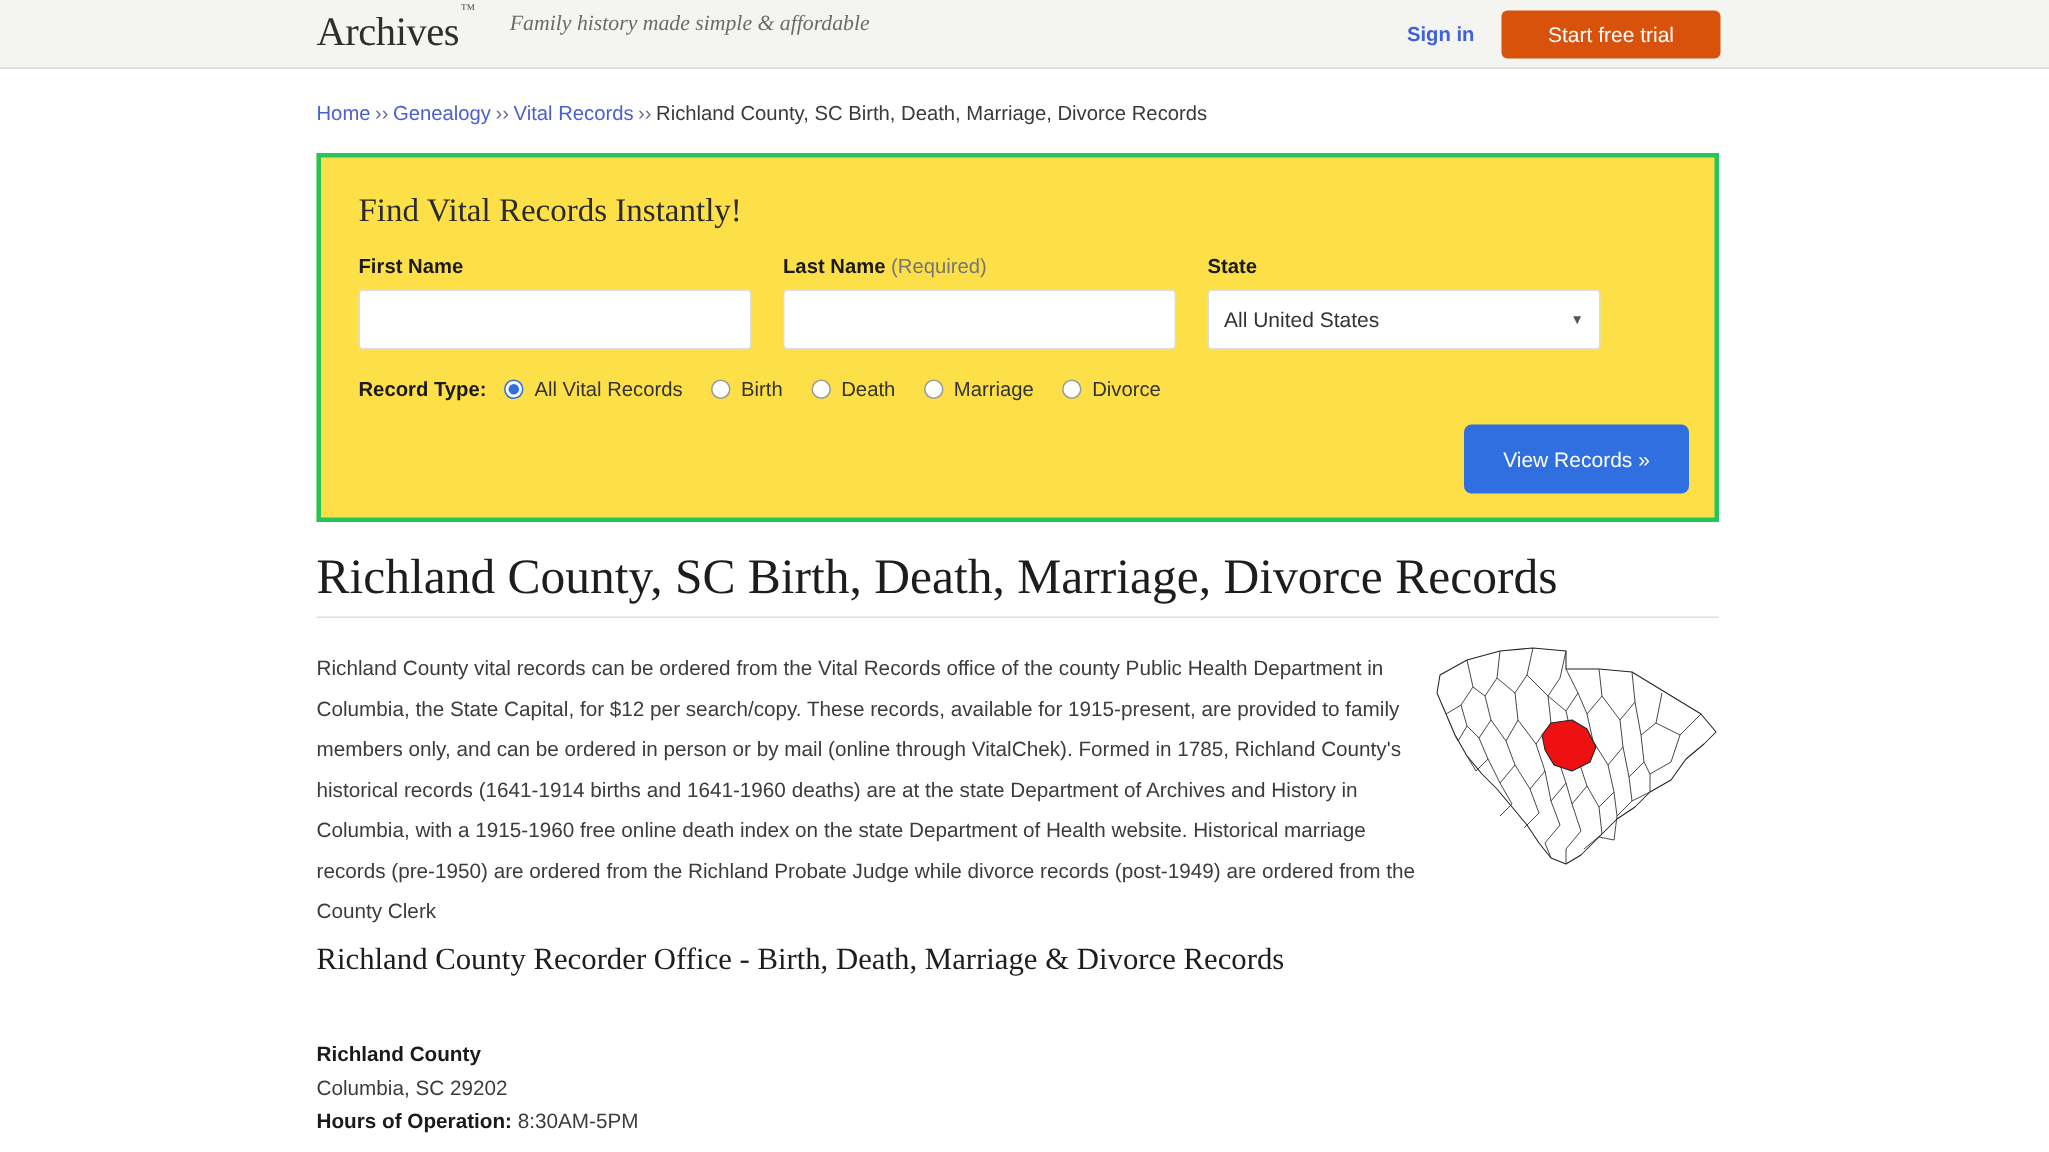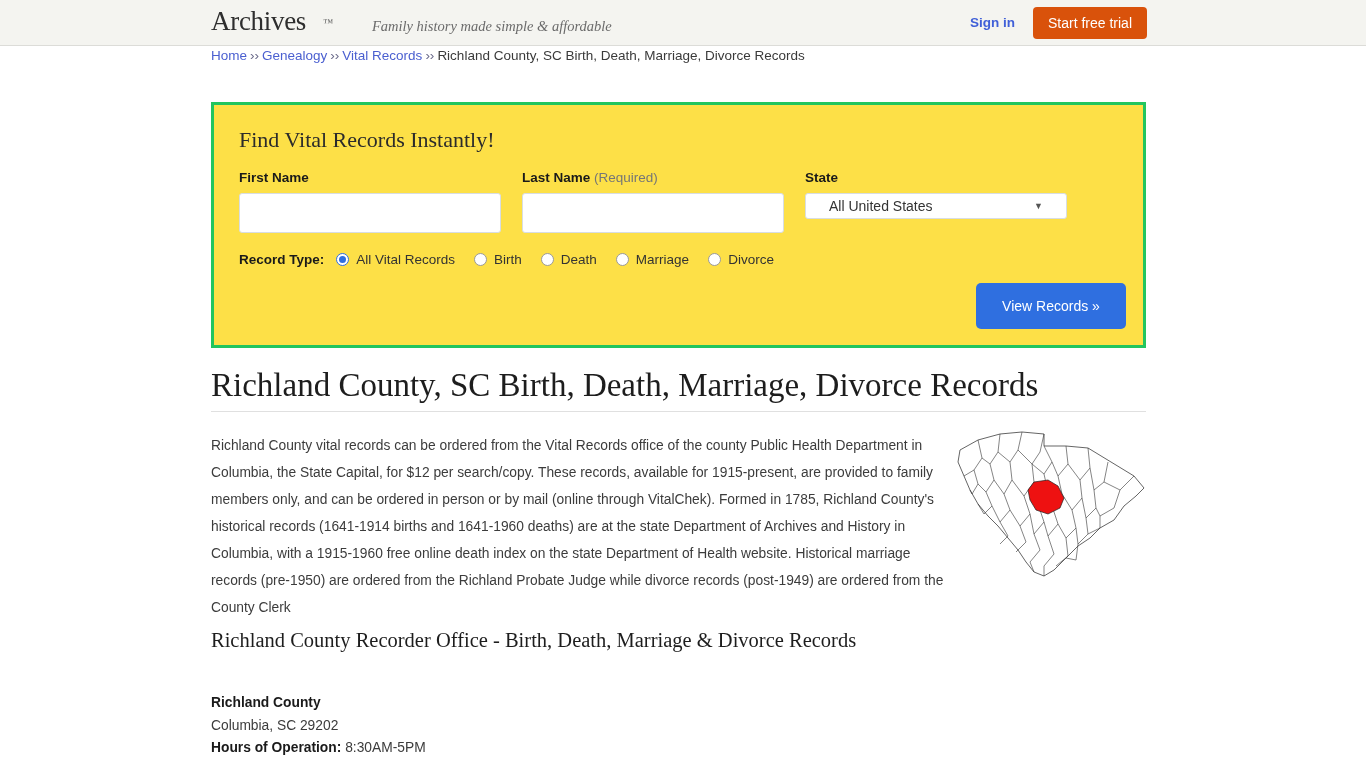--- a/index.html
+++ b/index.html
@@ -26,22 +26,21 @@
   .header-inner {
     width: 1366px;
     height: 45px;
     position: relative;
   }
   .logo-block {
     position: absolute;
     left: 211px;
     top: 8px;
     display: flex;
-    align-items: flex-end;
-    gap: 16px;
+    align-items: flex-start;
   }
   .logo-word {
     font-family: "Liberation Serif", serif;
     font-size: 27px;
     color: #2e2e2e;
     letter-spacing: -0.3px;
     line-height: 1;
   }
   .logo-tm {
     font-family: "Liberation Serif", serif;
@@ -72,33 +71,33 @@
     color: #4060d8;
     font-size: 13.5px;
     text-decoration: none;
     cursor: pointer;
     font-weight: bold;
   }
   .trial-btn {
     background: #d9520b;
     color: #ffffff;
     font-size: 14px;
-    padding: 9px 15px;
+    padding: 9px 31px;
     border: none;
     border-radius: 4px;
     cursor: pointer;
     font-family: "Liberation Sans", sans-serif;
     line-height: 1;
   }
 
   
   .breadcrumb {
     position: absolute;
     left: 211px;
-    top: 48px;
+    top: 68px;
     font-size: 13.5px;
     color: #3a3a3a;
     white-space: nowrap;
   }
   .breadcrumb a {
     color: #4a5fd0;
     text-decoration: none;
     cursor: pointer;
   }
   .breadcrumb .sep {
@@ -150,28 +149,28 @@
     padding: 0 10px;
     font-family: "Liberation Sans", sans-serif;
     color: #333;
     outline: none;
   }
   .select-box {
     position: absolute;
     left: 591px;
     top: 88px;
     width: 262px;
-    height: 26px;
+    height: 40px;
     background: #ffffff;
     border: 1px solid #d8dde2;
     border-radius: 3px;
     box-sizing: border-box;
     display: flex;
     align-items: center;
-    padding: 0 23px;
+    padding: 0 10px;
     cursor: pointer;
   }
   .select-value {
     font-size: 14px;
     color: #333333;
     flex: 1;
   }
   .select-arrow {
     font-size: 9px;
     color: #555;

